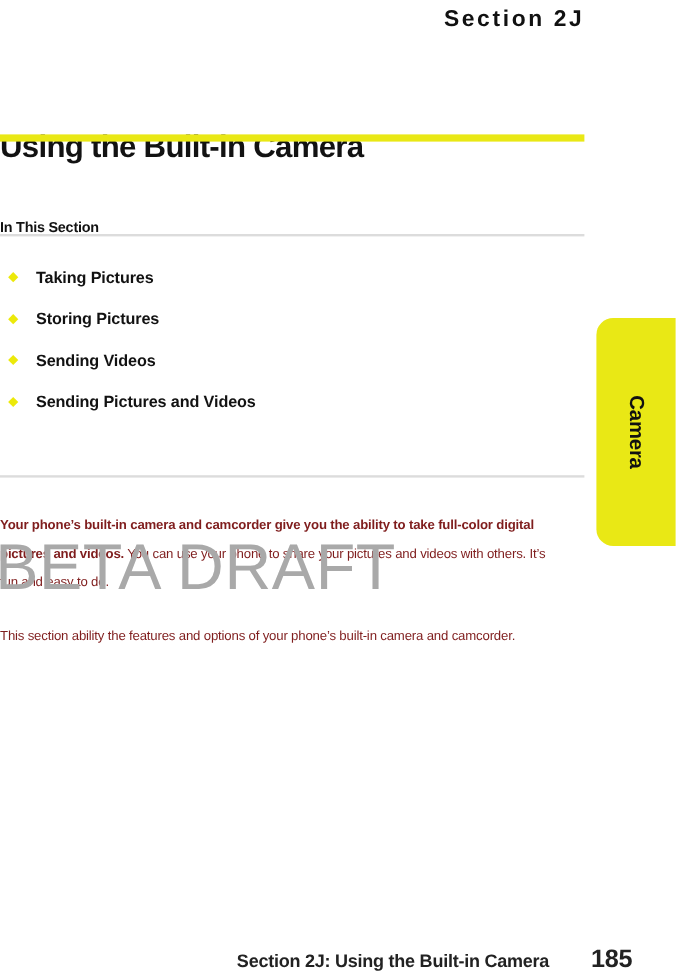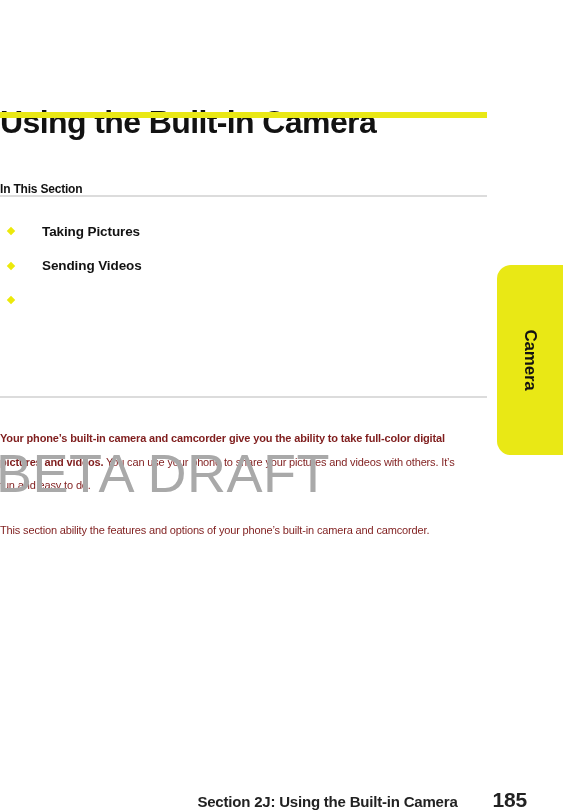--- a/index.html
+++ b/index.html
@@ -34,21 +34,21 @@
     letter-spacing: 2.2px;
     color: #111111;
     line-height: 26px;
   }
 
   
   .chapter-title {
     position: absolute;
     left: 0;
     top: 70px;
-    font-size: 32px;
+    font-size: 26px;
     font-weight: bold;
     letter-spacing: -0.6px;
     color: #121212;
     line-height: 32px;
     margin-top: 36px;
   }
 
   .rule-yellow {
     position: absolute;
     left: 0;
@@ -91,21 +91,21 @@
   .toc-list {
     position: absolute;
     left: 0;
     top: 214px;
     width: 470px;
   }
 
   .toc-item {
     position: relative;
     height: 34.5px;
-    padding-left: 42px;
+    padding-left: 30px;
     display: flex;
     align-items: center;
   }
 
   .diamond-icon {
     position: absolute;
     left: 8px;
     top: 50%;
     width: 6px;
     height: 6px;
@@ -207,40 +207,46 @@
 
   .footer-page {
     font-size: 21px;
   }
 </style>
 </head>
 <body>
 
 <div class="page">
 
+  <div class="running-head">Section 2J</div>
 
   <h1 class="chapter-title">Using the Built-in Camera</h1>
 
   <div class="rule-yellow"></div>
 
   <h2 class="section-heading">In This Section</h2>
 
   <div class="rule-grey-top"></div>
 
   <div class="toc-list">
     <div class="toc-item">
       <span class="diamond-icon"></span>
       <span class="toc-label">Taking Pictures</span>
     </div>
     <div class="toc-item">
       <span class="diamond-icon"></span>
+      <span class="toc-label">Storing Pictures</span>
+    </div>
+    <div class="toc-item">
+      <span class="diamond-icon"></span>
       <span class="toc-label">Sending Videos</span>
     </div>
     <div class="toc-item">
       <span class="diamond-icon"></span>
+      <span class="toc-label">Sending Pictures and Videos</span>
     </div>
   </div>
 
   <div class="rule-grey-bottom"></div>
 
   <div class="body-block">
     <p class="para"><span class="lead">Your phone’s built-in camera and camcorder give you the ability to take full-color digital pictures and videos.</span><span> You can use your phone to share your pictures and videos with others. It’s fun and easy to do.</span></p>
     <p class="para">This section ability the features and options of your phone’s built-in camera and camcorder.</p>
   </div>
 

